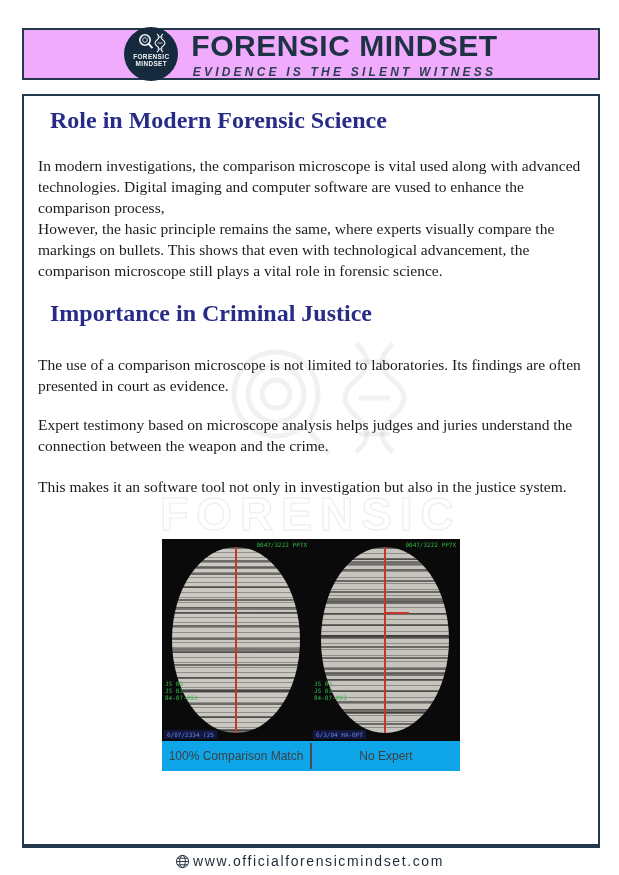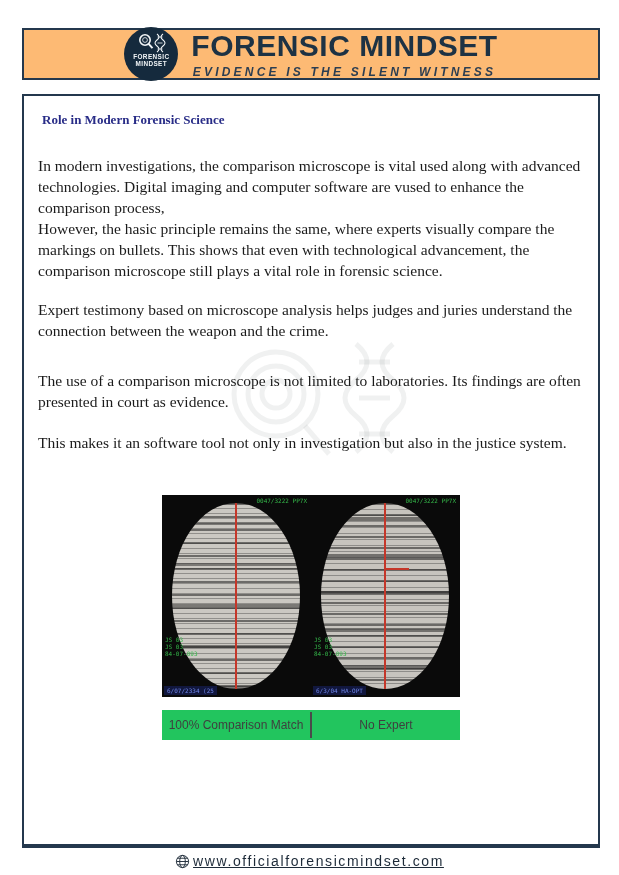--- a/index.html
+++ b/index.html
@@ -3,21 +3,21 @@
 <meta charset="utf-8">
 <style>
   html,body{margin:0;padding:0;}
   body{
     width:619px;height:875px;background:#ffffff;position:relative;overflow:hidden;
     font-family:"Liberation Serif", serif;
   }
   
   .header-box{
     position:absolute;left:22px;top:28px;width:578px;height:52px;
-    border:2px solid #24384d;box-sizing:border-box;background:#fdba74;
+    border:2px solid #24384d;box-sizing:border-box;background:#f0abfc;
     display:flex;align-items:center;justify-content:center;gap:13px;
   }
   .logo-badge{
     width:54px;height:54px;border-radius:50%;background:#152a3d;flex:0 0 auto;
     display:flex;flex-direction:column;align-items:center;justify-content:flex-start;
     padding-top:6px;box-sizing:border-box;
   }
   .logo-badge svg{display:block;}
   .logo-word{
     font-family:"Liberation Sans",sans-serif;font-weight:bold;color:#f2f5f7;
@@ -32,22 +32,22 @@
     font-family:"Liberation Sans",sans-serif;font-style:italic;font-weight:bold;
     font-size:12px;letter-spacing:3.2px;color:#2c3e52;margin-top:3px;white-space:nowrap;
   }
   
   .content-box{
     position:absolute;left:22px;top:94px;width:578px;height:754px;
     border:2px solid #24384d;border-bottom-width:4px;box-sizing:border-box;
     background:#fff;padding:0 14px;overflow:hidden;
   }
   .section-heading{
-    font-family:"Liberation Serif",serif;font-weight:bold;font-size:13px;
-    color:#282c87;margin:4px;line-height:24px;
+    font-family:"Liberation Serif",serif;font-weight:bold;font-size:24px;
+    color:#282c87;margin:12px;line-height:24px;
   }
   .h-role{margin-top:12px;}
   .h-justice{margin-top:20px;}
   .para{
     font-size:15.5px;line-height:21px;color:#1b1b1b;margin:0;max-width:548px;
   }
   .p1{margin-top:23px;}
   .p2{}
   .p3{margin-top:29px;}
   .p4{margin-top:18px;}
@@ -93,42 +93,41 @@
   .osd{
     position:absolute;font-family:"DejaVu Sans Mono",monospace;font-size:6px;
     line-height:7px;filter:blur(0.45px);white-space:pre;
   }
   .osd-top{top:2px;right:4px;color:#35b94a;}
   .osd-side{bottom:40px;left:3px;color:#35b94a;}
   .osd-bottom{
     bottom:2px;left:2px;color:#6f86e8;background:rgba(22,30,90,.65);padding:1px 3px;
   }
   .label-strip{
-    width:298px;height:30px;background:#22c55e;display:flex;align-items:center;margin-top:13px;
+    width:298px;height:30px;background:#0ea5e9;display:flex;align-items:center;
   }
   .label-cell{
     flex:1;text-align:center;font-family:"Liberation Sans",sans-serif;
     font-size:12px;color:#3f3f3f;
   }
   .label-divider{width:2px;height:26px;background:#4a4a4a;}
   .fig-caption{
     margin-top:17px;text-align:center;font-family:"Liberation Sans",sans-serif;
     font-size:11.5px;color:#222;
   }
   .fig-caption .cap-prefix{font-weight:bold;font-style:normal;}
   .fig-caption .cap-text{font-style:italic;}
   
   .site-footer{
     position:absolute;left:0;right:0;top:853px;display:flex;align-items:center;
     justify-content:center;gap:3px;
   }
   .footer-url{
     font-family:"Liberation Sans",sans-serif;font-size:14px;letter-spacing:1.6px;
     color:#1d2a38;
-    text-decoration:underline;
   }
 </style>
 </head>
 <body>
 
 <div class="header-box">
   <div class="logo-badge">
     <svg width="30" height="20" viewBox="0 0 30 20">
       <circle cx="9" cy="7" r="5.2" fill="none" stroke="#f2f5f7" stroke-width="1.6"></circle>
       <circle cx="9" cy="7" r="2.4" fill="none" stroke="#f2f5f7" stroke-width="0.8"></circle>
@@ -167,24 +166,25 @@
     <div class="wm-text">FORENSIC</div>
     <div class="wm-text">MINDSET</div>
   </div>
 
   <h2 class="section-heading h-role">Role in Modern Forensic Science</h2>
 
   <p class="para p1">In modern investigations, the comparison microscope is vital used along with advanced technologies. Digital imaging and computer software are vused to enhance the comparison process,</p>
 
   <p class="para p2">However, the hasic principle remains the same, where experts visually compare the markings on bullets. This shows that even with technological advancement, the comparison microscope still plays a vital role in forensic science.</p>
 
+  <h2 class="section-heading h-justice">Importance in Criminal Justice</h2>
+
+  <p class="para p3">The use of a comparison microscope is not limited to laboratories. Its findings are often presented in court as evidence.</p>
 
   <p class="para p4">Expert testimony based on microscope analysis helps judges and juries understand the connection between the weapon and the crime.</p>
-
-  <p class="para p3">The use of a comparison microscope is not limited to laboratories. Its findings are often presented in court as evidence.</p>
 
   <p class="para p5">This makes it an software tool not only in investigation but also in the justice system.</p>
 
   <div class="figure-wrap">
     <div class="scope-screen">
 
       <div class="scope-panel">
         <div class="osd osd-top">0047/3222 PP7X</div>
         <div class="bullet-oval">
           <div class="red-line"></div>

